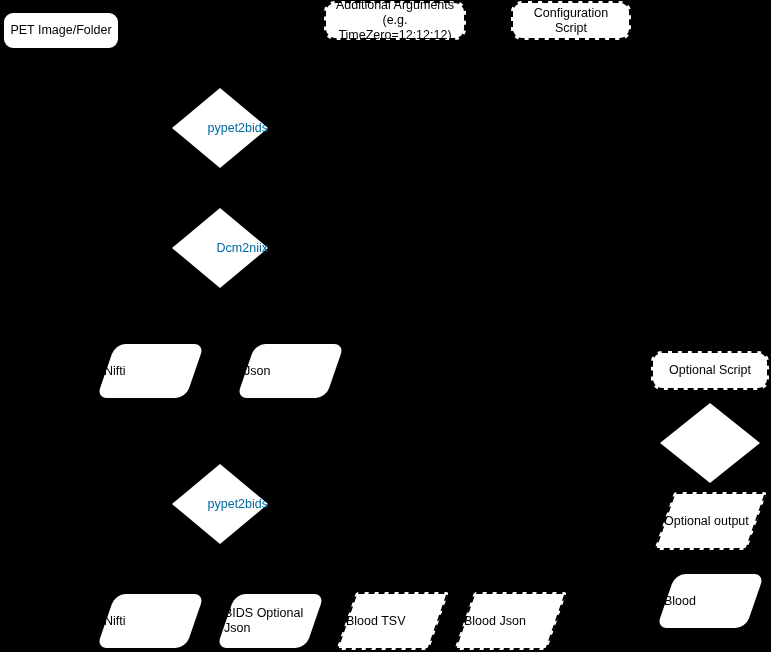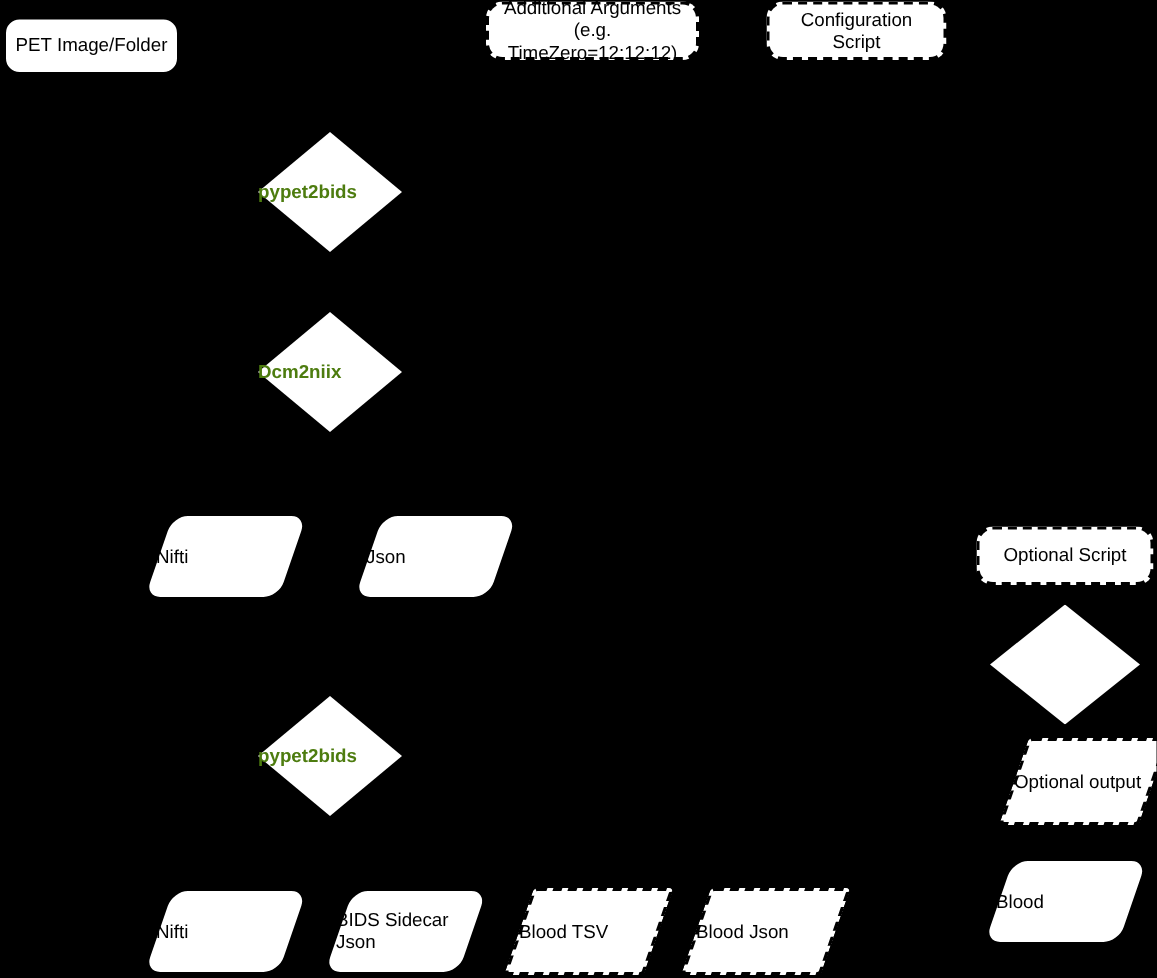--- a/index.html
+++ b/index.html
@@ -59,26 +59,25 @@
     left: 0; top: 0;
     width: 100%;
     height: 100%;
     background: #ffffff;
     -webkit-clip-path: polygon(50% 0%, 100% 50%, 50% 100%, 0% 50%);
     clip-path: polygon(50% 0%, 100% 50%, 50% 100%, 0% 50%);
   }
   .diamond .dlabel {
     position: relative;
     z-index: 2;
-    text-align: left;
-    color: #4d7c0f;
+    text-align: right;
+    color: #0369a1;
     font-size: 12.5px;
     line-height: 15px;
     width: 100%;
-    font-weight: bold;
   }
 
   
   .para {
     display: flex;
     align-items: center;
     justify-content: center;
   }
   .para .pshape {
     position: absolute;
@@ -148,21 +147,21 @@
     <span class="plabel">Json</span>
   </div>
 
   <div class="node para" style="left:104px; top:592px; width:93px; height:58px;">
     <span class="pshape"></span>
     <span class="plabel">Nifti</span>
   </div>
 
   <div class="node para" style="left:224px; top:592px; width:93px; height:58px;">
     <span class="pshape"></span>
-    <span class="plabel">BIDS Sidecar Json</span>
+    <span class="plabel">BIDS Optional Json</span>
   </div>
 
   <div class="node para dashed" style="left:346px; top:592px; width:93px; height:58px;">
     <span class="pshape"></span>
     <span class="plabel">Blood TSV</span>
   </div>
 
   <div class="node para dashed" style="left:464px; top:592px; width:93px; height:58px;">
     <span class="pshape"></span>
     <span class="plabel">Blood Json</span>
@@ -170,21 +169,21 @@
 
 
   <div class="node rrect dashed" style="left:651px; top:351px; width:118px; height:39px;">
     <span>Optional Script</span>
   </div>
 
   <div class="node diamond" style="left:660px; top:403px; width:100px; height:80px;">
     <span class="dshape"></span>
   </div>
 
-  <div class="node para dashed" style="left:664px; top:492px; width:93px; height:58px;margin-left:12px;">
+  <div class="node para dashed" style="left:664px; top:492px; width:93px; height:58px;">
     <span class="pshape"></span>
     <span class="plabel">Optional output</span>
   </div>
 
   <div class="node para" style="left:664px; top:572px; width:93px; height:58px;">
     <span class="pshape"></span>
     <span class="plabel">Blood</span>
   </div>
 
 </div>

